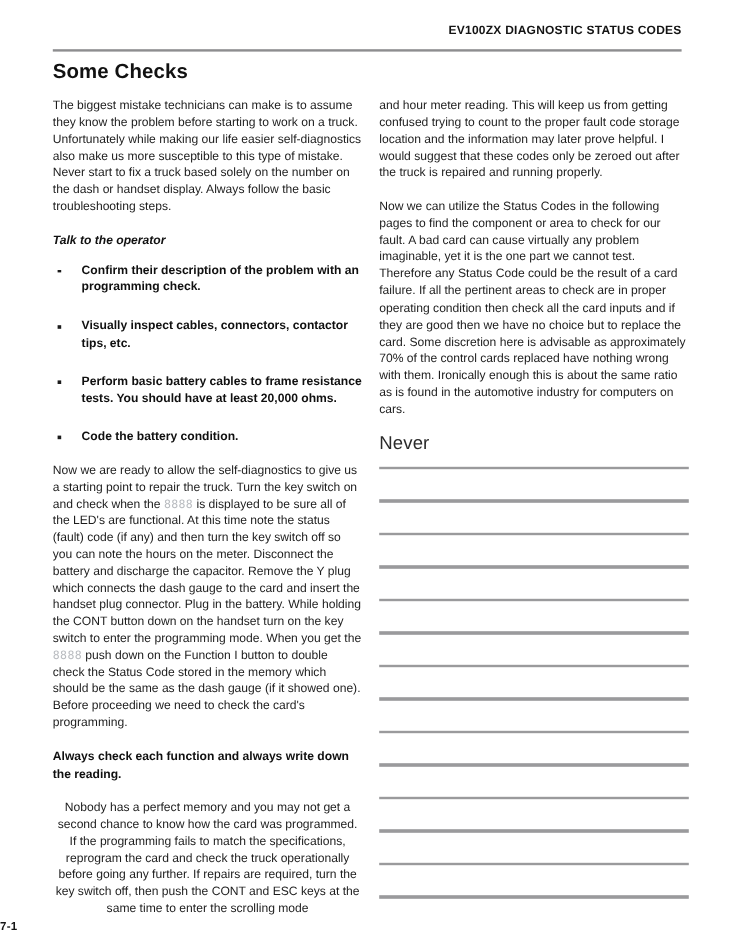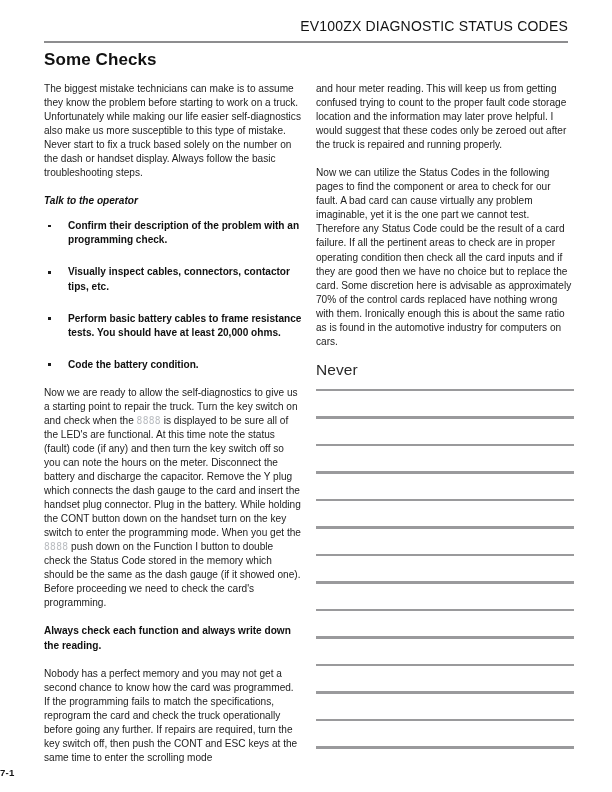--- a/index.html
+++ b/index.html
@@ -21,22 +21,22 @@
   
   .header {
     position: absolute;
     left: 44px;
     right: 44px;
     top: 18px;
     height: 26px;
   }
   .header-title {
     text-align: right;
-    font-size: 14px;
-    font-weight: normal;
+    font-size: 10px;
+    font-weight: bold;
     letter-spacing: 0.2px;
     color: #141414;
     line-height: 16px;
   }
   .header-rule {
     position: absolute;
     left: 44px;
     right: 44px;
     top: 41px;
     height: 2.4px;
@@ -63,21 +63,21 @@
     line-height: 14.05px;
     color: #1c1c1c;
   }
   .col-left  { left: 44px; }
   .col-right { left: 316px; }
 
   .para {
     margin: 0 0 14px 0;
     text-align: left;
   }
-  .para.tight { margin-bottom: 0; }
+  .para.tight { margin-bottom: 0; text-align: center; }
 
   .subhead-italic {
     margin: 0 0 11px 0;
     font-style: italic;
     font-weight: bold;
     font-size: 10.1px;
     color: #111111;
   }
 
   .bullet-list {

